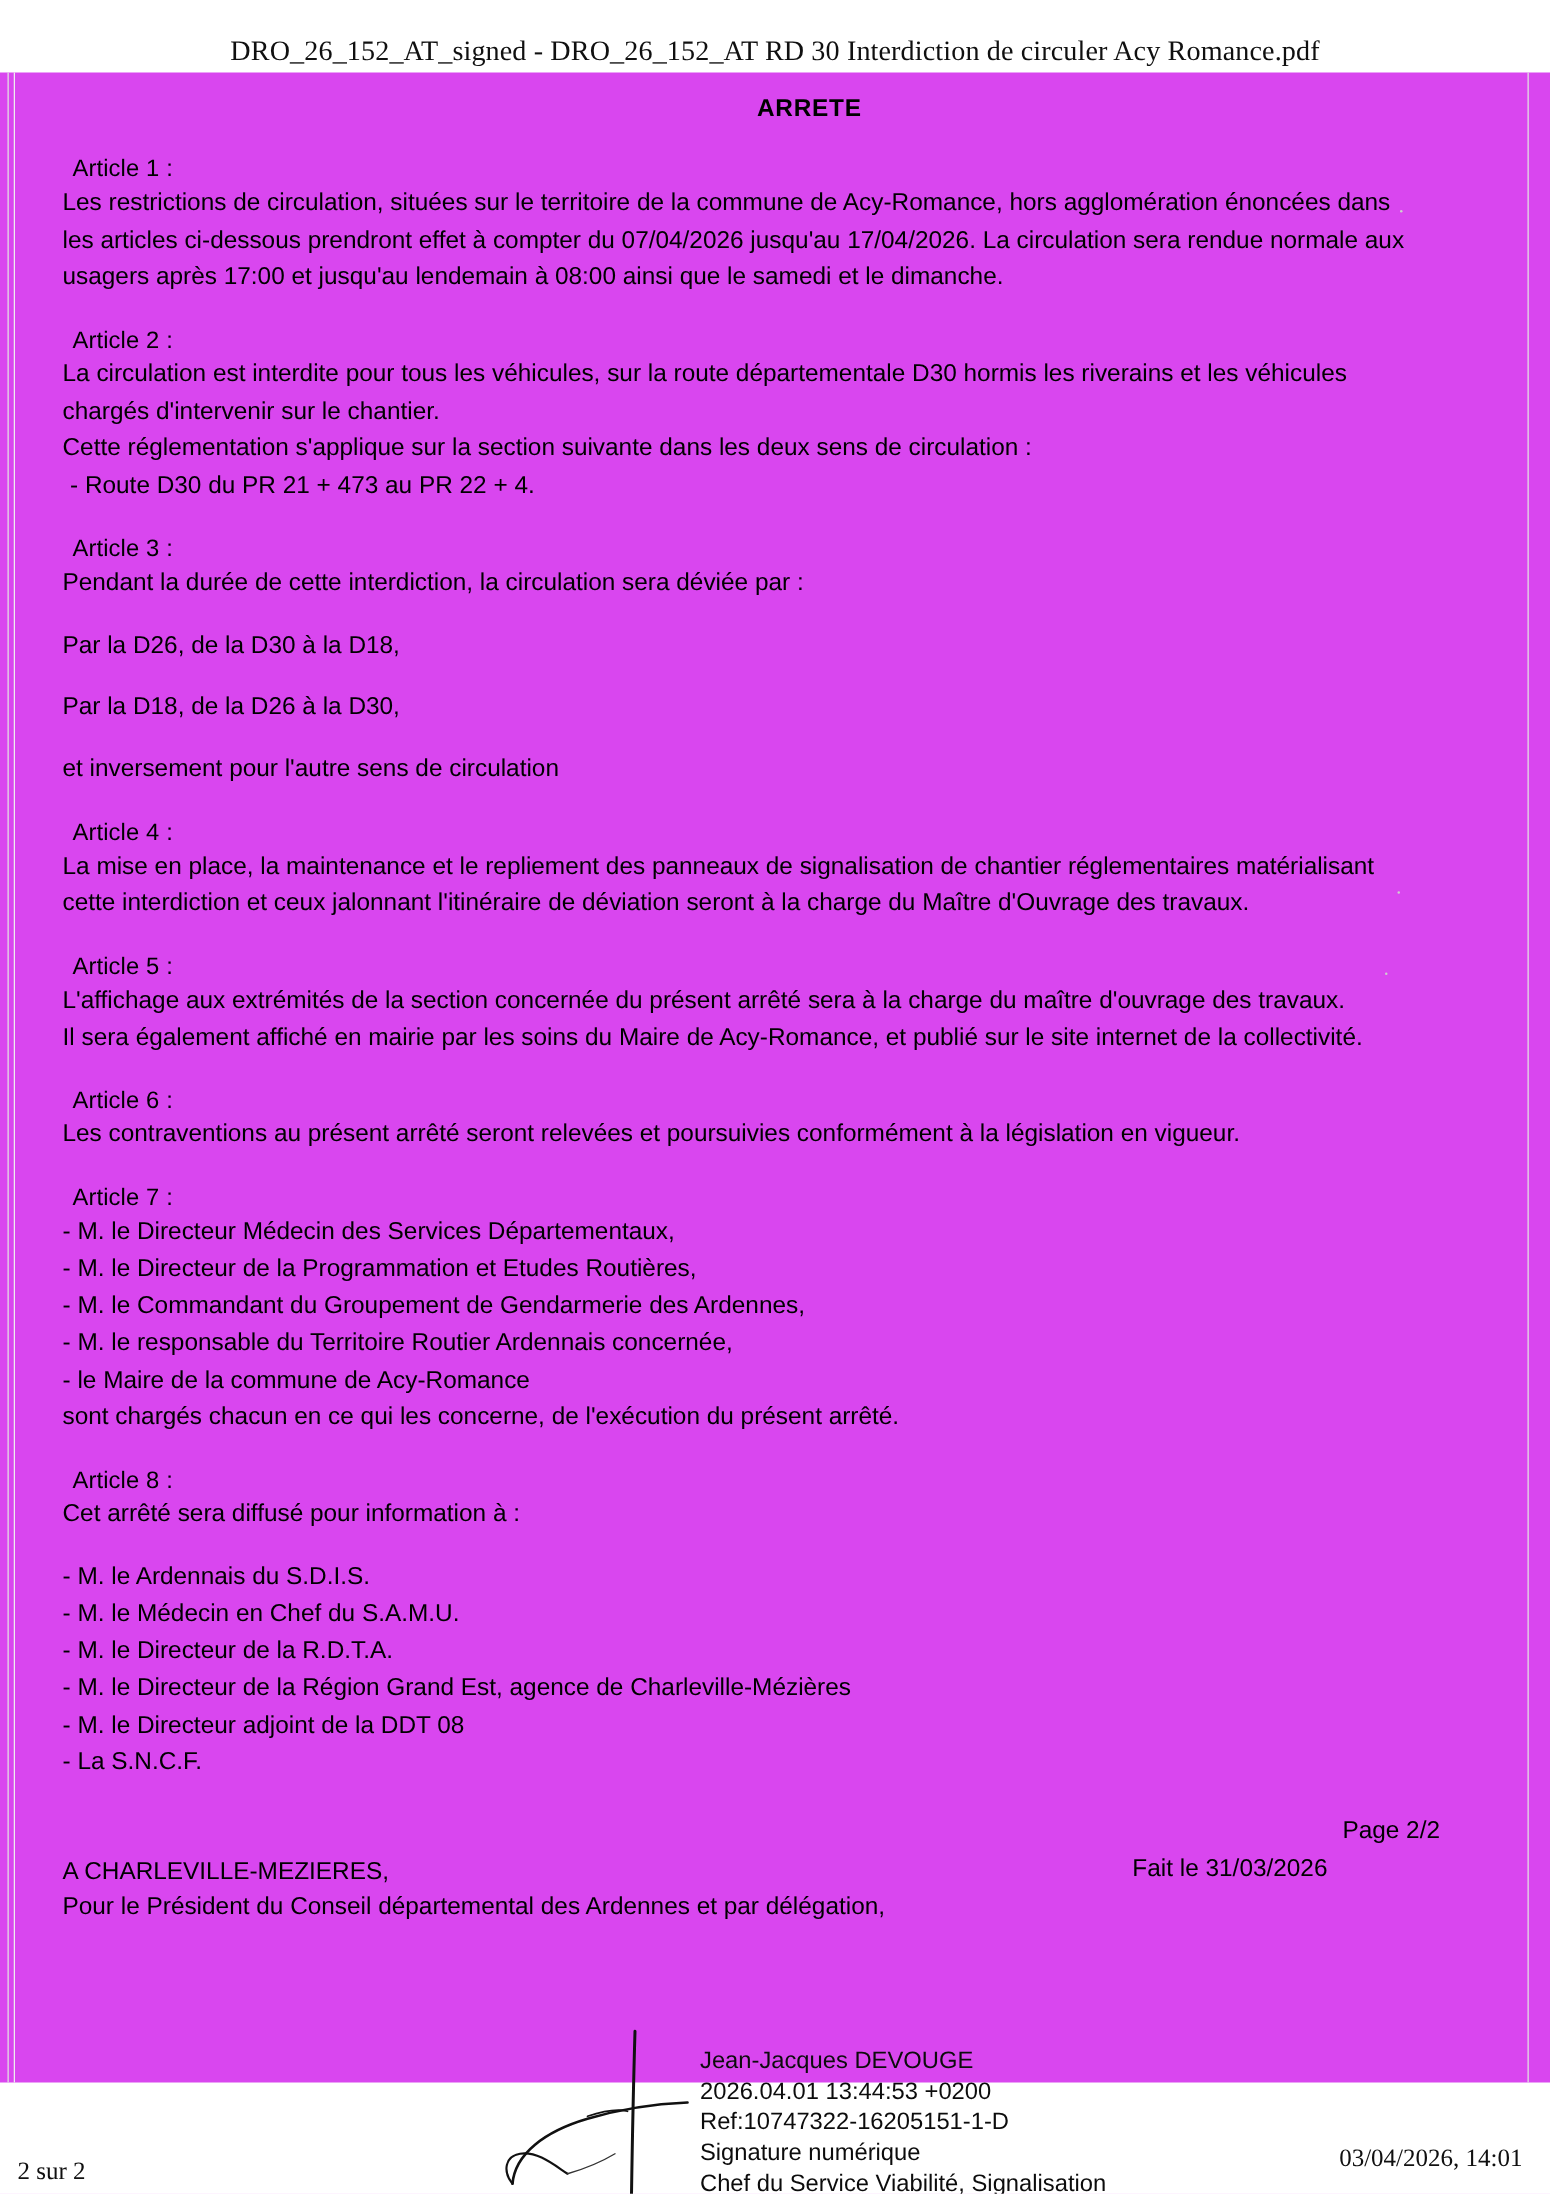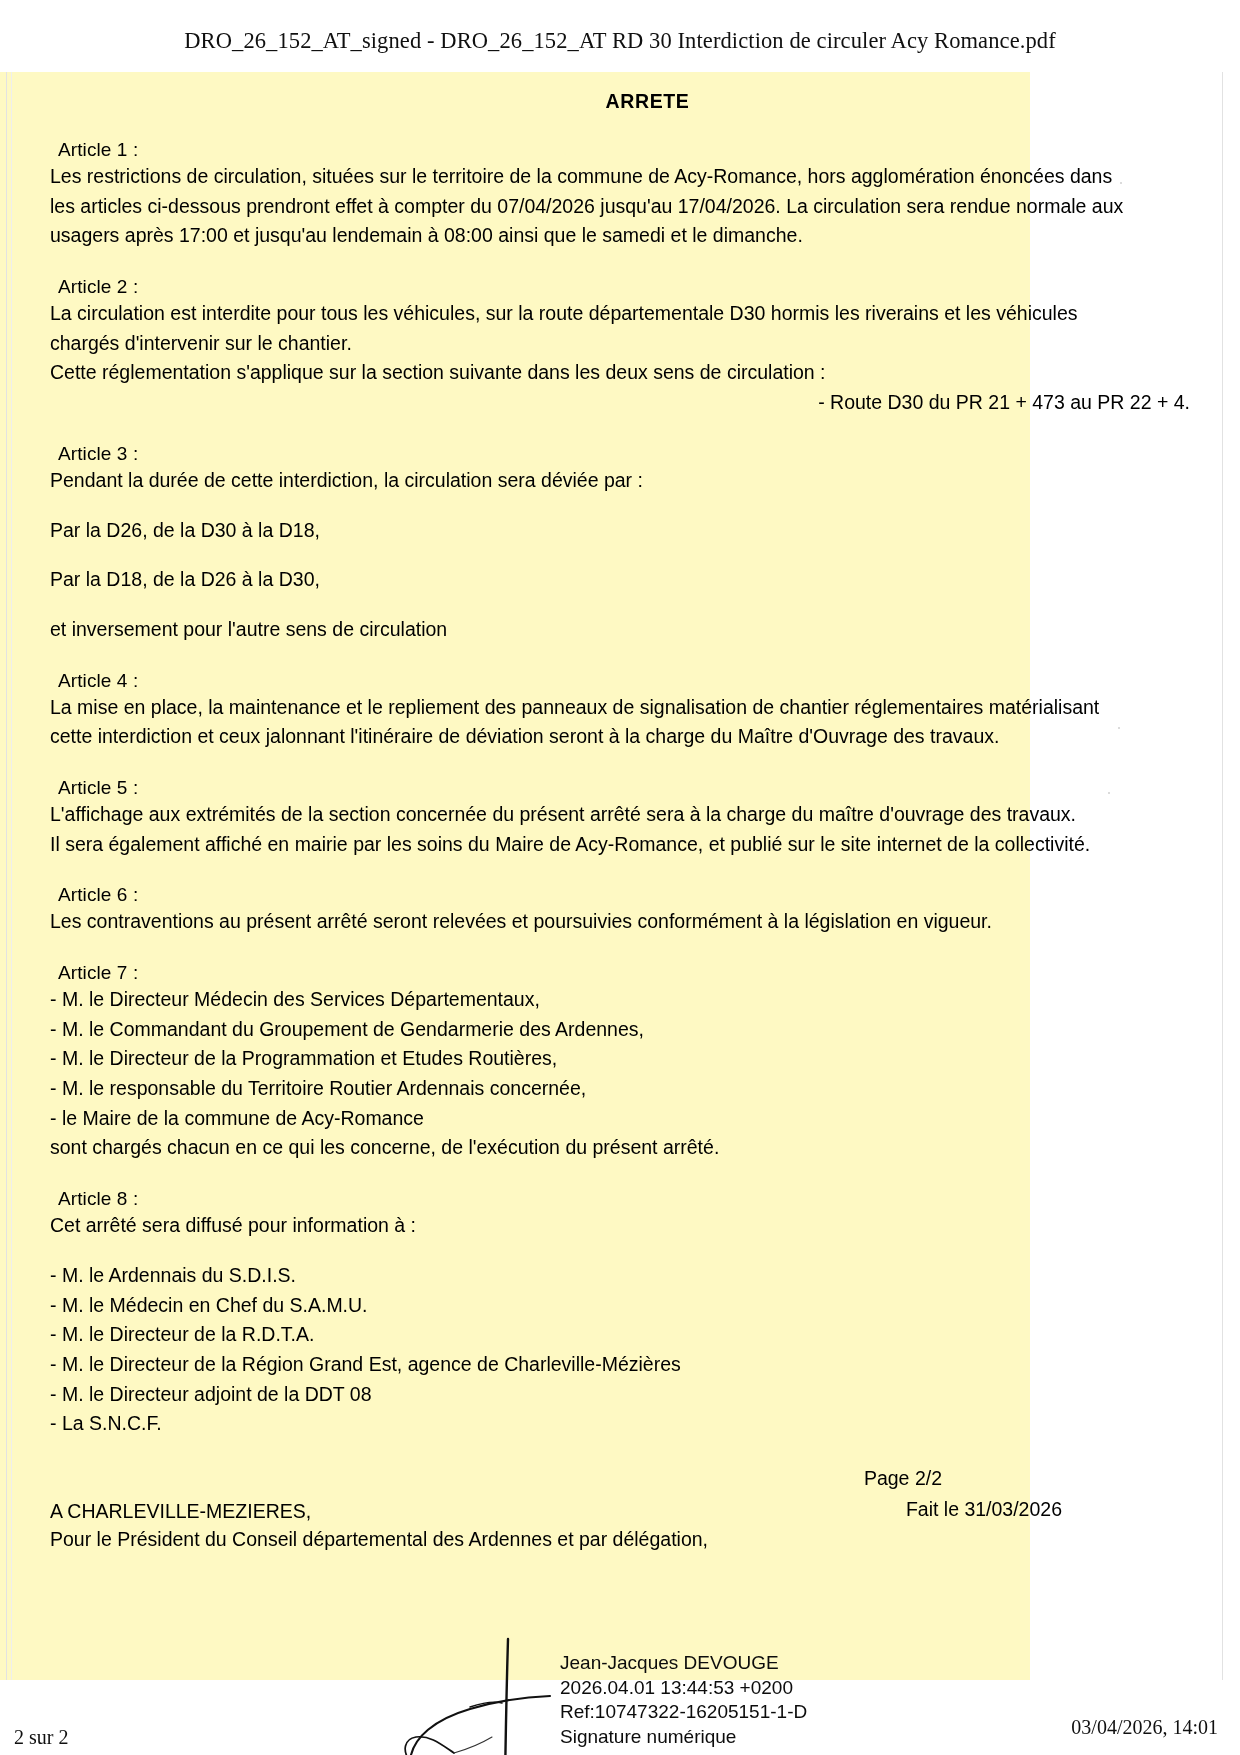--- a/index.html
+++ b/index.html
@@ -27,25 +27,25 @@
     font-family: "Liberation Serif", serif;
     font-size: 22.5px;
     letter-spacing: 0.1px;
     color: #101010;
     white-space: nowrap;
   }
 
   
   .page-sheet {
     position: absolute;
-    top: 72px;
+    top: 58px;
     left: 0;
-    width: 1030px;
+    width: 1240px;
     height: 1608px;
-    background: #fef9c3;
+    background: #d946ef;
   }
 
   
   .scan-edge {
     position: absolute;
     top: 0;
     width: 1px;
     height: 100%;
     background: #e2e2e2;
   }
@@ -87,21 +87,21 @@
     font-weight: normal;
     letter-spacing: 0.1px;
     margin-left: 8px;
   }
   .para {
     font-size: 19.5px;
     line-height: 1.42;
     margin-top: 2px;
   }
   .para.spaced-before { margin-top: 22px; }
-  .indent-item { margin-left: 6px; text-align: right; }
+  .indent-item { margin-left: 6px; }
 
   
   .closing {
     margin-top: 60px;
     position: relative;
     height: 70px;
   }
   .closing-left {
     font-size: 19.5px;
     line-height: 1.42;
@@ -214,22 +214,22 @@
     </div>
 
     <div class="article-block">
       <div class="article-title">Article 6 :</div>
       <div class="para">Les contraventions au présent arrêté seront relevées et poursuivies conformément à la législation en vigueur.</div>
     </div>
 
     <div class="article-block">
       <div class="article-title">Article 7 :</div>
       <div class="para">- M. le Directeur Médecin des Services Départementaux,</div>
+      <div class="para">- M. le Directeur de la Programmation et Etudes Routières,</div>
       <div class="para">- M. le Commandant du Groupement de Gendarmerie des Ardennes,</div>
-      <div class="para">- M. le Directeur de la Programmation et Etudes Routières,</div>
       <div class="para">- M. le responsable du Territoire Routier Ardennais concernée,</div>
       <div class="para">- le Maire de la commune de Acy-Romance</div>
       <div class="para">sont chargés chacun en ce qui les concerne, de l'exécution du présent arrêté.</div>
     </div>
 
     <div class="article-block">
       <div class="article-title">Article 8 :</div>
       <div class="para">Cet arrêté sera diffusé pour information à :</div>
       <div class="para spaced-before">- M. le Ardennais du S.D.I.S.</div>
       <div class="para">- M. le Médecin en Chef du S.A.M.U.</div>

